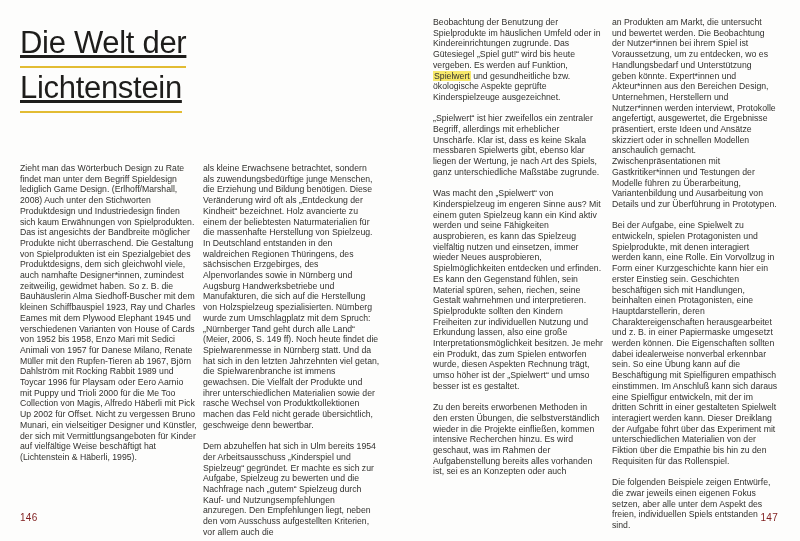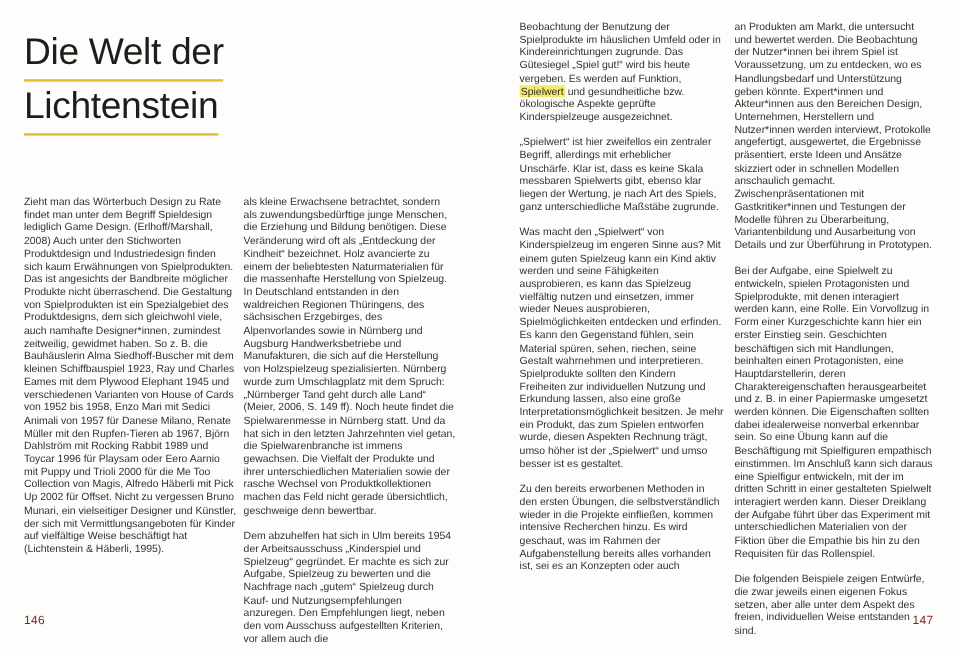--- a/index.html
+++ b/index.html
@@ -26,20 +26,21 @@
     line-height: 38px;
     font-weight: 500;
     letter-spacing: -0.3px;
   }
   .title-line {
     display: table;
     border-bottom: 2px solid var(--accent, #e2bc33);
     padding-bottom: 4px;
     margin-bottom: 1px;
     white-space: nowrap;
+    text-decoration: underline;
   }
   .col {
     position: absolute;
     width: 177px;
     color: #32312e;
     font-size: 8.7px;
     line-height: 10.7px;
     text-align: left;
     hyphens: auto;
     -webkit-hyphens: auto;
@@ -86,19 +87,19 @@
     </div>
   <div class="col" id="col-3">
       <p class="para">Beobachtung der Benutzung der Spielprodukte im häuslichen Umfeld oder in Kindereinrichtungen zugrunde. Das Gütesiegel „Spiel gut!“ wird bis heute vergeben. Es werden auf Funktion, <mark>Spielwert</mark> und gesundheitliche bzw. ökologische Aspekte geprüfte Kinderspielzeuge ausgezeichnet.</p>
       <p class="para">„Spielwert“ ist hier zweifellos ein zentraler Begriff, allerdings mit erheblicher Unschärfe. Klar ist, dass es keine Skala messbaren Spielwerts gibt, ebenso klar liegen der Wertung, je nach Art des Spiels, ganz unterschiedliche Maßstäbe zugrunde.</p>
       <p class="para">Was macht den „Spielwert“ von Kinderspielzeug im engeren Sinne aus? Mit einem guten Spielzeug kann ein Kind aktiv werden und seine Fähigkeiten ausprobieren, es kann das Spielzeug vielfältig nutzen und einsetzen, immer wieder Neues ausprobieren, Spielmöglichkeiten entdecken und erfinden. Es kann den Gegenstand fühlen, sein Material spüren, sehen, riechen, seine Gestalt wahrnehmen und interpretieren. Spielprodukte sollten den Kindern Freiheiten zur individuellen Nutzung und Erkundung lassen, also eine große Interpretationsmöglichkeit besitzen. Je mehr ein Produkt, das zum Spielen entworfen wurde, diesen Aspekten Rechnung trägt, umso höher ist der „Spielwert“ und umso besser ist es gestaltet.</p>
       <p class="para">Zu den bereits erworbenen Methoden in den ersten Übungen, die selbstverständlich wieder in die Projekte einfließen, kommen intensive Recherchen hinzu. Es wird geschaut, was im Rahmen der Aufgabenstellung bereits alles vorhanden ist, sei es an Konzepten oder auch</p>
     </div>
   <div class="col" id="col-4">
       <p class="para">an Produkten am Markt, die untersucht und bewertet werden. Die Beobachtung der Nutzer*innen bei ihrem Spiel ist Voraussetzung, um zu entdecken, wo es Handlungsbedarf und Unterstützung geben könnte. Expert*innen und Akteur*innen aus den Bereichen Design, Unternehmen, Herstellern und Nutzer*innen werden interviewt, Protokolle angefertigt, ausgewertet, die Ergebnisse präsentiert, erste Ideen und Ansätze skizziert oder in schnellen Modellen anschaulich gemacht. Zwischenpräsentationen mit Gastkritiker*innen und Testungen der Modelle führen zu Überarbeitung, Variantenbildung und Ausarbeitung von Details und zur Überführung in Prototypen.</p>
       <p class="para">Bei der Aufgabe, eine Spielwelt zu entwickeln, spielen Protagonisten und Spielprodukte, mit denen interagiert werden kann, eine Rolle. Ein Vorvollzug in Form einer Kurzgeschichte kann hier ein erster Einstieg sein. Geschichten beschäftigen sich mit Handlungen, beinhalten einen Protagonisten, eine Hauptdarstellerin, deren Charaktereigenschaften herausgearbeitet und z. B. in einer Papiermaske umgesetzt werden können. Die Eigenschaften sollten dabei idealerweise nonverbal erkennbar sein. So eine Übung kann auf die Beschäftigung mit Spielfiguren empathisch einstimmen. Im Anschluß kann sich daraus eine Spielfigur entwickeln, mit der im dritten Schritt in einer gestalteten Spielwelt interagiert werden kann. Dieser Dreiklang der Aufgabe führt über das Experiment mit unterschiedlichen Materialien von der Fiktion über die Empathie bis hin zu den Requisiten für das Rollenspiel.</p>
-      <p class="para">Die folgenden Beispiele zeigen Entwürfe, die zwar jeweils einen eigenen Fokus setzen, aber alle unter dem Aspekt des freien, individuellen Weise entstanden sind.</p>
+      <p class="para">Die folgenden Beispiele zeigen Entwürfe, die zwar jeweils einen eigenen Fokus setzen, aber alle unter dem Aspekt des freien, individuellen Spiels entstanden sind.</p>
     </div>
 
   <div class="page-number" id="pageno-left">146</div>
   <div class="page-number" id="pageno-right">147</div>
 
 </div>
 
 </body></html>

